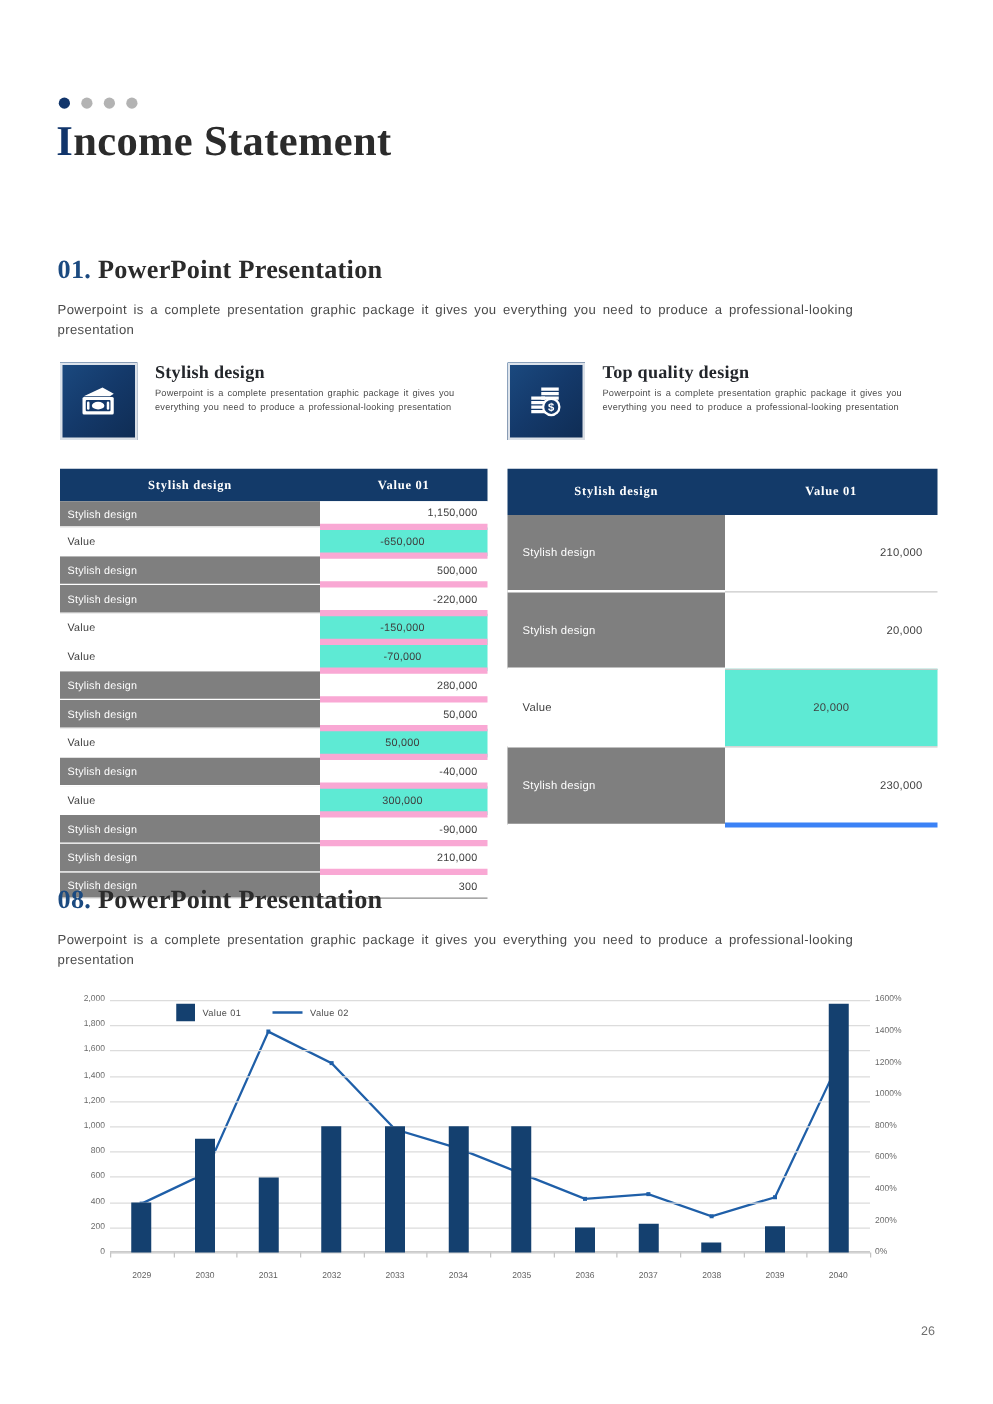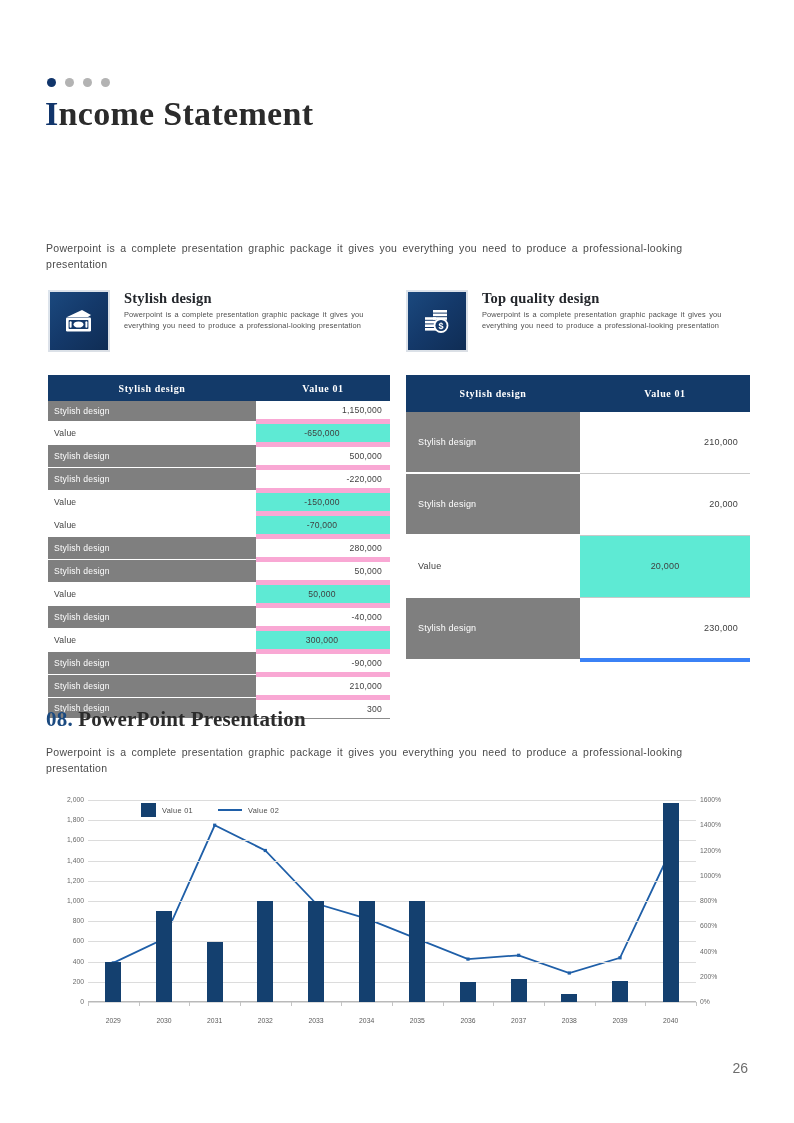--- a/index.html
+++ b/index.html
@@ -99,39 +99,43 @@
   .y2tick{position:absolute;font-size:6.8px;color:#6a6a6a;text-align:left;width:46px;right:0;}
   .xtick{position:absolute;font-size:6.8px;color:#5c5c5c;text-align:center;bottom:6px;}
   .bar{position:absolute;bottom:0;background:#14406f;}
   .tickmark{position:absolute;bottom:-4px;width:1px;height:4px;background:#c4c4c4;}
   .legend{position:absolute;left:95px;top:8px;display:flex;align-items:center;gap:9px;font-size:7.4px;color:#4d4d4d;}
   .lg-swatch{width:15px;height:14px;background:#14406f;display:inline-block;}
   .lg-line{width:24px;height:2px;background:#1f5fa8;display:inline-block;}
   .lg-item{display:flex;align-items:center;gap:6px;margin-right:16px;letter-spacing:.3px;}
 
   
-  .pageno{position:absolute;right:46px;top:1060px;font-size:14px;color:#6e6e6e;}
+  .pageno{position:absolute;right:46px;top:1060px;font-size:10px;color:#6e6e6e;}
 </style>
 </head>
 <body>
 
 <div class="page">
 
   <div class="dots">
     <span class="dot active"></span>
     <span class="dot"></span>
     <span class="dot"></span>
     <span class="dot"></span>
   </div>
 
   <div class="title">
     <span class="cap">I</span><span>ncome Statement</span>
   </div>
 
 
+  <div class="sec-head" id="sec1-head">
+    <span class="num">01.</span>
+    <span>PowerPoint Presentation</span>
+  </div>
   <div class="sec-desc" id="sec1-desc">Powerpoint is a complete presentation graphic package it gives you everything you need to produce a professional-looking presentation</div>
 
   <div class="card" id="card-left">
     <div class="card-icon">
       <svg width="34" height="30" viewBox="0 0 34 30" fill="none" aria-hidden="true">
         <path d="M5 11 L20 4 L29 9 L26 11 Z" fill="#ffffff"></path>
         <rect x="4" y="11.5" width="25" height="14" rx="1.2" fill="#ffffff"></rect>
         <rect x="6.6" y="14" width="19.8" height="9" rx="0.8" fill="#14396a"></rect>
         <ellipse cx="16.5" cy="18.5" rx="5" ry="3.1" fill="#ffffff"></ellipse>
         <rect x="7.6" y="15.2" width="2" height="6.6" rx="1" fill="#ffffff"></rect>

